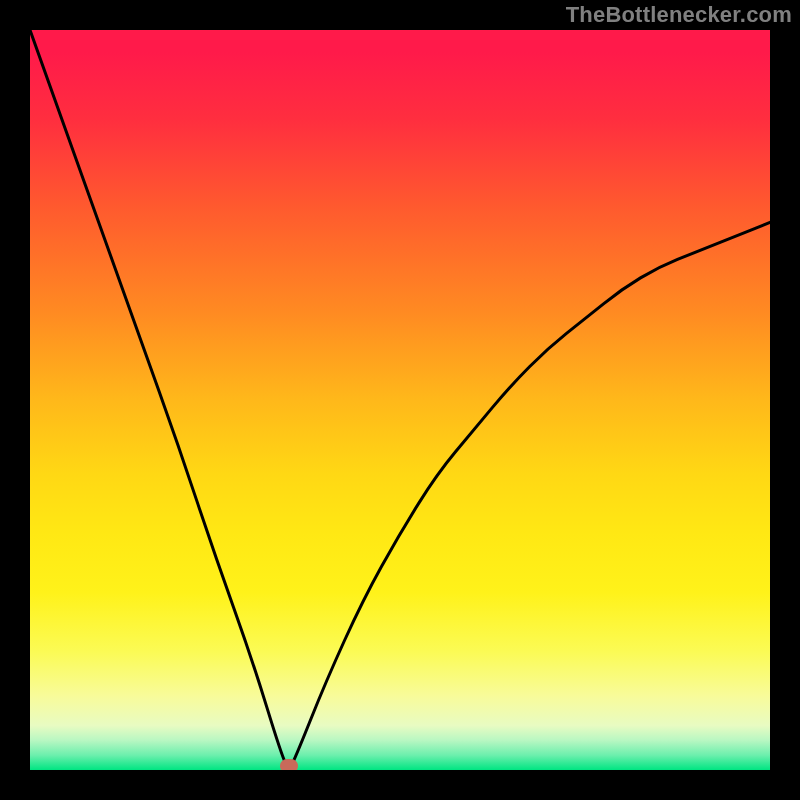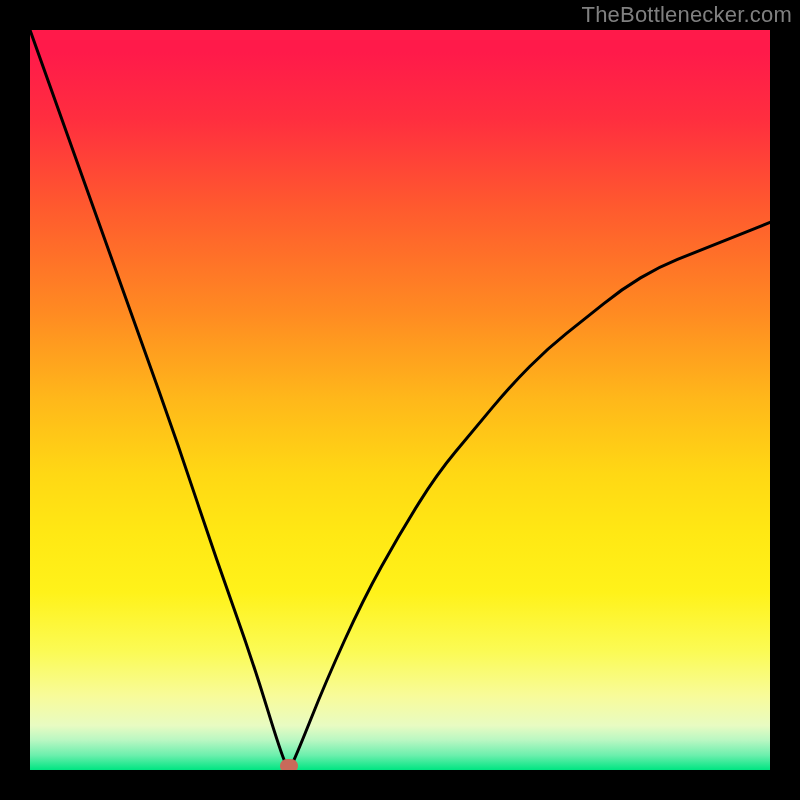--- a/index.html
+++ b/index.html
@@ -5,21 +5,21 @@
   * { margin: 0; padding: 0; box-sizing: border-box; }
   html, body { width: 800px; height: 800px; overflow: hidden; }
   body { background: #000; font-family: Arial, Helvetica, sans-serif; position: relative; }
 
   .attribution {
     position: absolute;
     top: 2px;
     right: 8px;
     color: #808080;
     font-size: 22px;
-    font-weight: 400;
+    font-weight: 700;
     z-index: 10;
     letter-spacing: 0.2px;
   }
 
   .plot-area {
     position: absolute;
     left: 30px;
     top: 30px;
     width: 740px;
     height: 740px;

